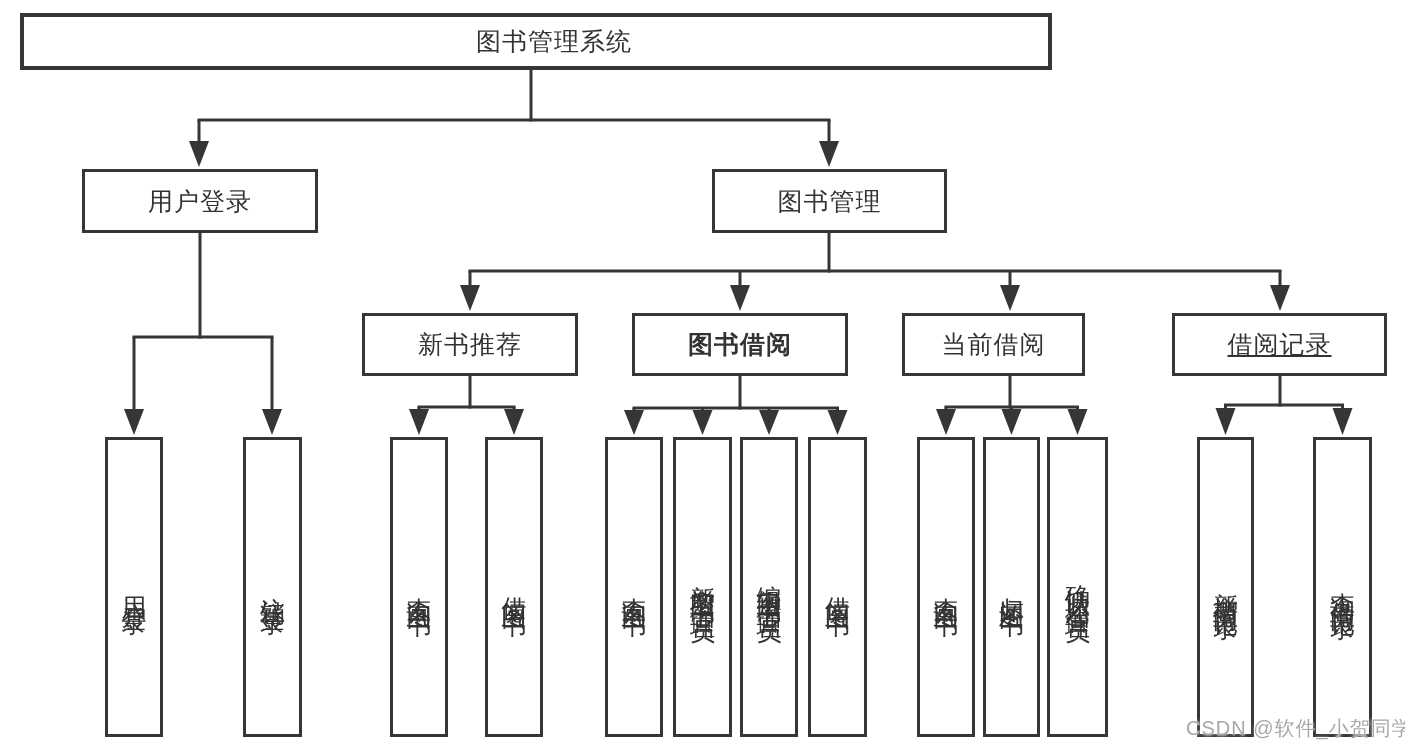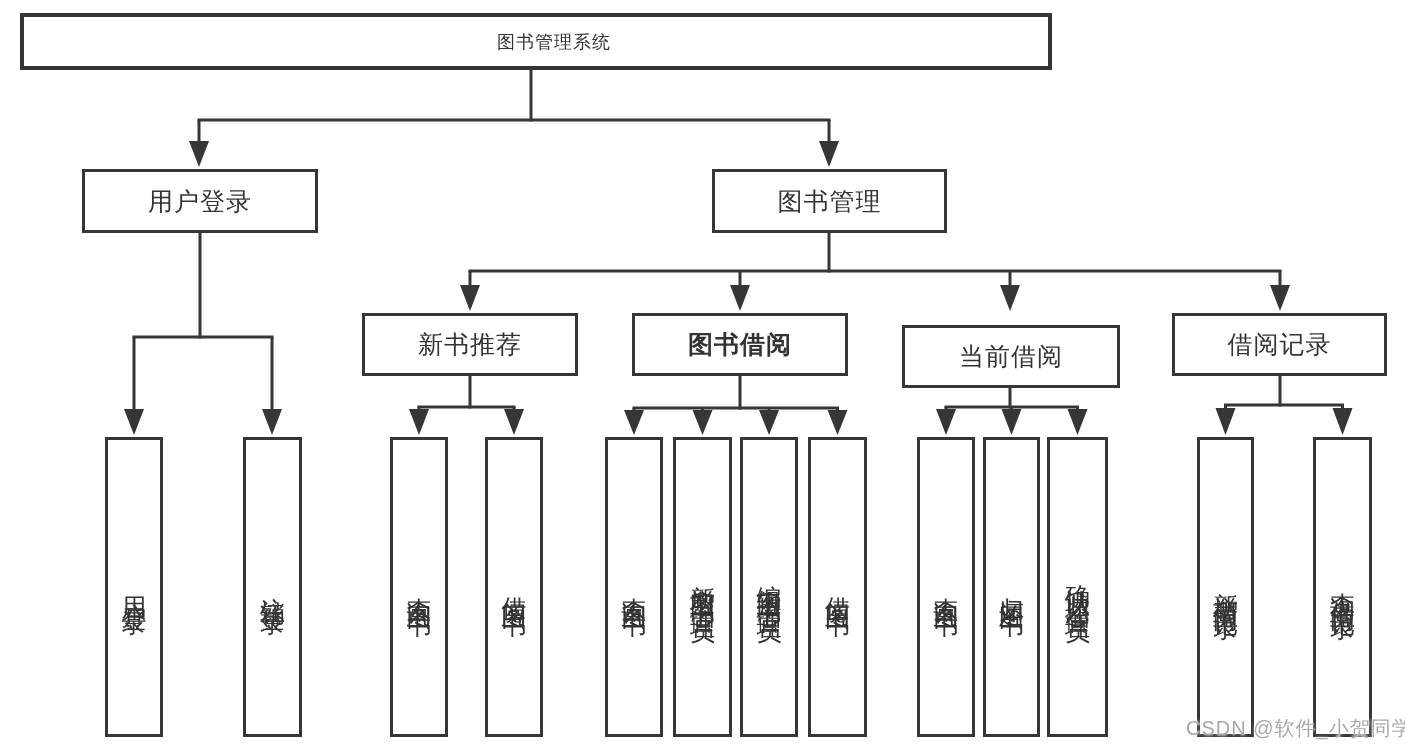--- a/index.html
+++ b/index.html
@@ -32,21 +32,21 @@
     justify-content: center;
     text-align: center;
   }
   .h-node {
     font-size: 25px;
     letter-spacing: 1px;
     white-space: nowrap;
   }
   .root-node {
     border-width: 4px;
-    font-size: 18px;
+    font-size: 25px;
     padding-left: 36px;
   }
   .v-node {
     writing-mode: vertical-rl;
     text-orientation: mixed;
     font-size: 25px;
     letter-spacing: 5px;
     line-height: 1;
   }
   .watermark {
@@ -128,22 +128,22 @@
     <polygon points="1332.5,408 1352.5,408 1342.5,435" stroke="none"></polygon>
   </svg>
 
   <div class="node h-node root-node" style="left:20px; top:13px; width:1032px; height:57px;">图书管理系统</div>
 
   <div class="node h-node" style="left:82px; top:169px; width:236px; height:64px;">用户登录</div>
   <div class="node h-node" style="left:362px; top:313px; width:216px; height:63px;">新书推荐</div>
 
   <div class="node h-node" style="left:712px; top:169px; width:235px; height:64px;">图书管理</div>
   <div class="node h-node" style="left:632px; top:313px; width:216px; height:63px;font-weight:bold;">图书借阅</div>
-  <div class="node h-node" style="left:902px; top:313px; width:218px; height:63px;margin-top:12px;">当前借阅</div>
-  <div class="node h-node" style="left:1172px; top:313px; width:215px; height:63px;">借阅记录</div>
+  <div class="node h-node" style="left:902px; top:313px; width:183px; height:63px;">当前借阅</div>
+  <div class="node h-node" style="left:1172px; top:313px; width:215px; height:63px;text-decoration:underline;">借阅记录</div>
 
   <div class="node v-node" style="left:105px; top:437px; width:58px; height:300px;">用户登录</div>
   <div class="node v-node" style="left:243px; top:437px; width:59px; height:300px;">注销登录</div>
 
   <div class="node v-node" style="left:390px; top:437px; width:58px; height:300px;">查询图书</div>
   <div class="node v-node" style="left:485px; top:437px; width:58px; height:300px;">借阅图书</div>
 
   <div class="node v-node" style="left:605px; top:437px; width:58px; height:300px;">查询图书</div>
   <div class="node v-node" style="left:673px; top:437px; width:59px; height:300px;">新增图书（管理员）</div>
   <div class="node v-node" style="left:740px; top:437px; width:58px; height:300px;">编辑图书（管理员）</div>

